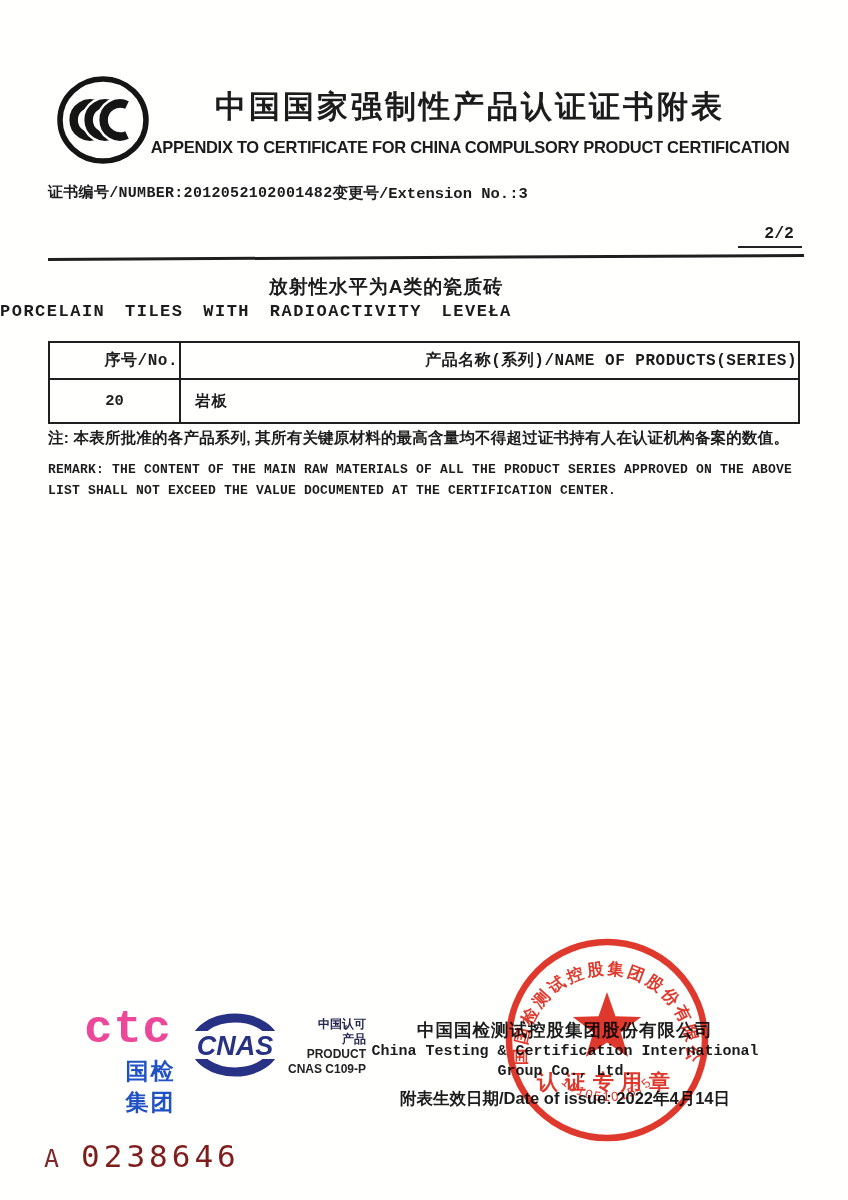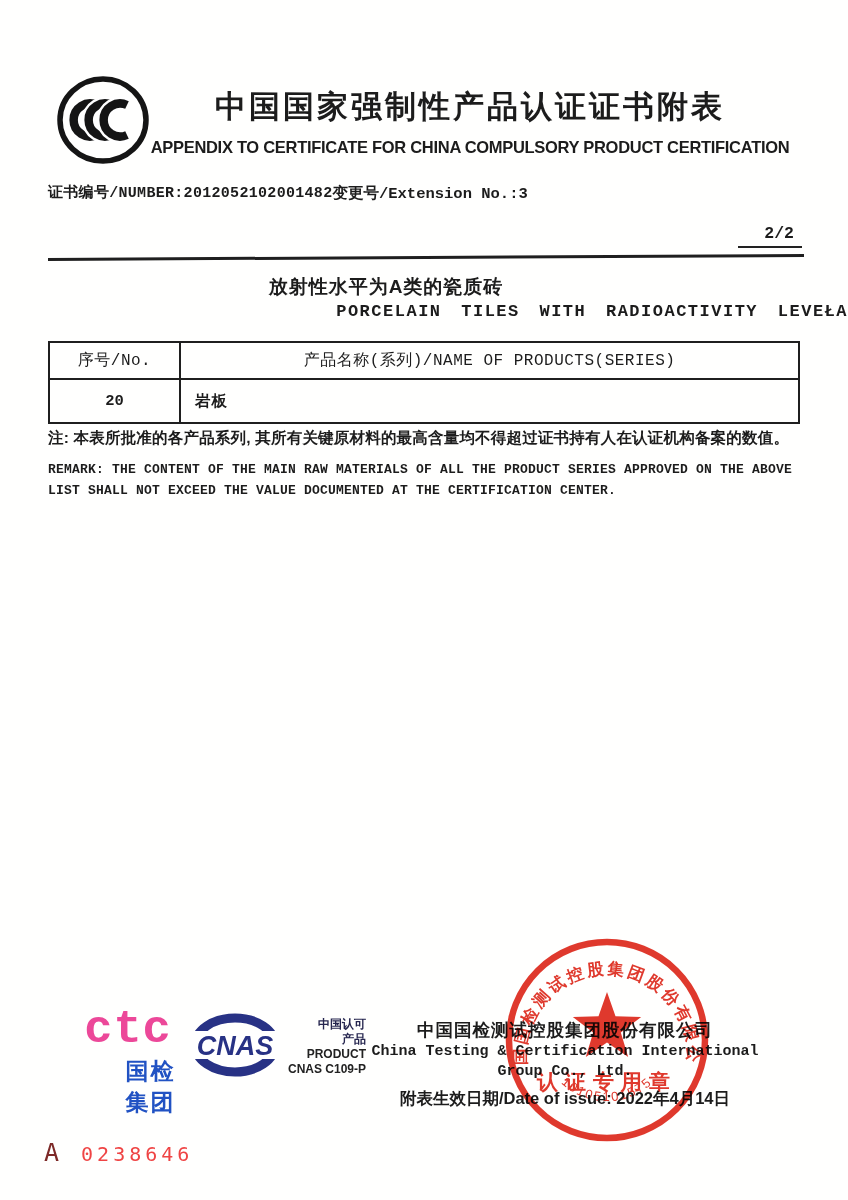--- a/index.html
+++ b/index.html
@@ -34,31 +34,31 @@
     position:absolute;left:48px;top:254px;width:756px;height:3px;background:#1f1f1f;
     transform:rotate(-0.3deg);transform-origin:right center;
   }
 
   
   .section-title-zh{
     position:absolute;left:0;top:274px;width:772px;text-align:center;
     font-size:19px;font-weight:bold;letter-spacing:1px;
   }
   .section-title-en{
-    position:absolute;left:0;top:302px;width:848px;text-align:right;
+    position:absolute;left:0;top:302px;width:848px;text-align:left;
     font-size:17px;font-weight:bold;letter-spacing:1.5px;word-spacing:8px;
   }
 
   
   table.products{
     position:absolute;left:48px;top:341px;width:752px;
     border-collapse:collapse;table-layout:fixed;
   }
   table.products th,table.products td{border:2.5px solid #1f1f1f;}
-  table.products th{height:33px;font-size:16px;font-weight:normal;text-align:center;letter-spacing:0.5px;}
+  table.products th{height:33px;font-size:16px;font-weight:bold;text-align:right;letter-spacing:0.5px;}
   table.products td{height:40px;font-size:15.5px;}
   .col-no{width:127px;}
   td.cell-no{text-align:center;font-weight:bold;}
   td.cell-name{padding-left:14px;font-weight:bold;letter-spacing:1px;}
 
   
   .remark{position:absolute;left:48px;top:428px;width:762px;}
   .remark-zh{font-size:15.5px;font-weight:600;letter-spacing:0.2px;margin-bottom:10px;white-space:nowrap;}
   .remark-en{font-size:13px;font-weight:600;line-height:21px;letter-spacing:0.2px;}
 
@@ -80,21 +80,21 @@
     font-size:16.5px;font-weight:bold;
   }
 
   
   .stamp{position:absolute;left:502px;top:936px;width:210px;height:210px;
     mix-blend-mode:multiply;opacity:0.93;}
 
   
   .serial{position:absolute;left:44px;top:1138px;display:flex;align-items:baseline;}
   .serial-prefix{font-size:25px;color:#7d2a28;font-family:"DejaVu Sans Mono",monospace;}
-  .serial-num{font-size:20px;color:#ef4444;letter-spacing:4px;margin-left:22px;
+  .serial-num{font-size:31px;color:#7f1d1d;letter-spacing:4px;margin-left:22px;
     font-family:"DejaVu Sans Mono",monospace;font-weight:500;}
 </style>
 </head>
 <body>
 
 <div class="page">
 
   <div class="ccc-logo">
     <svg width="94" height="92" viewBox="0 0 94 92">
       <ellipse cx="47" cy="46" rx="43" ry="41" fill="none" stroke="#151515" stroke-width="5.5"></ellipse>

